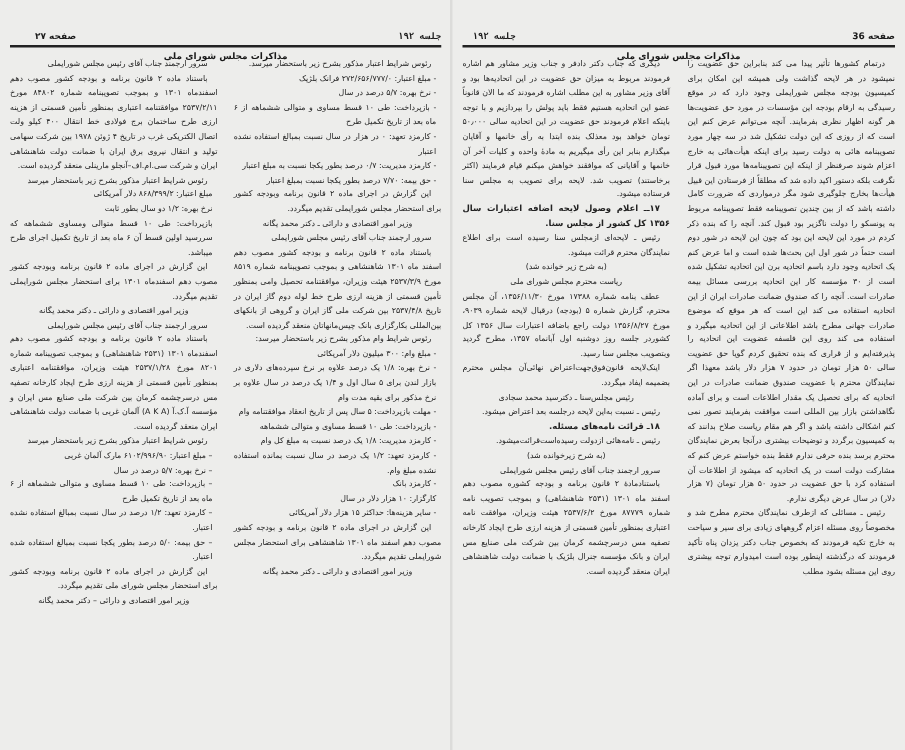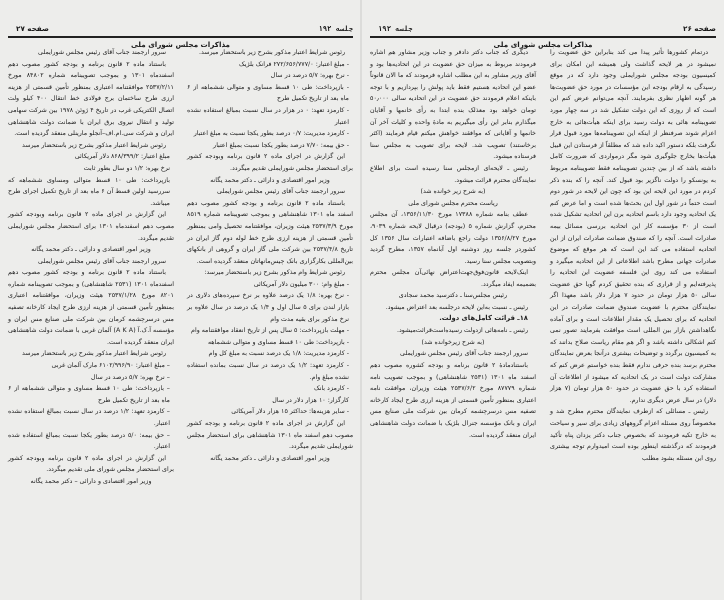--- a/index.html
+++ b/index.html
@@ -8,21 +8,21 @@
   .page{position:absolute;top:0;height:600px;background:#ededeb;overflow:hidden;}
   .page.left{left:0;width:361px;}
   .page.right{left:362px;width:362px;}
   .gutter{position:absolute;left:360px;top:0;width:3px;height:600px;background:#dcdcda;}
   .header{position:absolute;left:8px;right:8px;top:22px;height:14px;direction:rtl;font-size:7.2px;font-weight:bold;}
   .header .rule{position:absolute;left:0;right:0;top:14px;border-top:2px solid #222;}
   .header .h-session{position:absolute;top:2px;font-family:Liberation Mono, monospace;}
   .header .h-title{position:absolute;top:18px;left:0;right:0;text-align:center;}
   .header .h-page{position:absolute;top:2px;}
   .page.left .h-session{right:0;}
-  .page.left .h-page{left:8px;}
+  .page.left .h-page{left:20px;}
   .page.right .h-session{left:8px;}
   .page.right .h-page{right:0;}
   .col{position:absolute;top:46px;width:166px;direction:rtl;text-align:justify;font-size:6.3px;line-height:11.6px;color:#222;}
   .page .col.c1{right:8px;}
   .page .col.c2{left:8px;}
   .col p{margin:0 0 0 0;text-indent:8px;}
   .col p.center{text-align:center;text-indent:0;}
   .col p.bold{font-weight:bold;font-size:6.8px;}
   .col p.sign{text-align:center;text-indent:0;}
   .col p.item{text-indent:0;padding-right:4px;}
@@ -83,39 +83,40 @@
         <p class="item">– حق بیمه: ۵/۰ درصد بطور یکجا نسبت بمبالغ استفاده شده اعتبار.</p>
         <p class="">این گزارش در اجرای ماده ۲ قانون برنامه وبودجه کشور برای استحضار مجلس شورای ملی تقدیم میگردد.</p>
         <p class="sign">وزیر امور اقتصادی و دارائی – دکتر محمد یگانه</p>
       </div>
   </div>
 
   <div class="gutter"></div>
 
   <div class="page right">
     <div class="header">
-      <span class="h-page">صفحه ۲۶</span>
+      <span class="h-page">صفحه 36</span>
       <span class="h-title">مذاکرات مجلس شورای ملی</span>
       <span class="h-session">جلسه ۱۹۲</span>
       <div class="rule"></div>
     </div>
     <div class="col c1">
         <p class="">درتمام کشورها تأثیر پیدا می کند بنابراین حق عضویت را نمیشود در هر لایحه گذاشت ولی همیشه این امکان برای کمیسیون بودجه مجلس شورایملی وجود دارد که در موقع رسیدگی به ارقام بودجه این مؤسسات در مورد حق عضویت‌ها هر گونه اظهار نظری بفرمایند. آنچه می‌توانم عرض کنم این است که از روزی که این دولت تشکیل شد در سه چهار مورد تصویبنامه هائی به دولت رسید برای اینکه هیأت‌هائی به خارج اعزام شوند صرفنظر از اینکه این تصویبنامه‌ها مورد قبول قرار نگرفت بلکه دستور اکید داده شد که مطلقاً از فرستادن این قبیل هیأت‌ها بخارج جلوگیری شود مگر درمواردی که ضرورت کامل داشته باشد که از بین چندین تصویبنامه فقط تصویبنامه مربوط به یونسکو را دولت ناگزیر بود قبول کند. آنچه را که بنده ذکر کردم در مورد این لایحه این بود که چون این لایحه در شور دوم است حتماً در شور اول این بحث‌ها شده است و اما عرض کنم یک اتحادیه وجود دارد باسم اتحادیه برن این اتحادیه تشکیل شده است از ۳۰ مؤسسه کار این اتحادیه بررسی مسائل بیمه صادرات است. آنچه را که صندوق ضمانت صادرات ایران از این اتحادیه استفاده می کند این است که هر موقع که موضوع صادرات جهانی مطرح باشد اطلاعاتی از این اتحادیه میگیرد و استفاده می کند روی این فلسفه عضویت این اتحادیه را پذیرفته‌ایم و از قراری که بنده تحقیق کردم گویا حق عضویت سالی ۵۰ هزار تومان در حدود ۷ هزار دلار باشد معهذا اگر نمایندگان محترم با عضویت صندوق ضمانت صادرات در این اتحادیه که برای تحصیل یک مقدار اطلاعات است و برای آماده نگاهداشتن بازار بین المللی است موافقت بفرمایند تصور نمی کنم اشکالی داشته باشد و اگر هم مقام ریاست صلاح بدانند که به کمیسیون برگردد و توضیحات بیشتری درآنجا بعرض نمایندگان محترم برسد بنده حرفی ندارم فقط بنده خواستم عرض کنم که مشارکت دولت است در یک اتحادیه که میشود از اطلاعات آن استفاده کرد با حق عضویت در حدود ۵۰ هزار تومان (۷ هزار دلار) در سال عرض دیگری ندارم.</p>
         <p class="">رئیس ـ مسائلی که ازطرف نمایندگان محترم مطرح شد و مخصوصاً روی مسئله اعزام گروههای زیادی برای سیر و سیاحت به خارج تکیه فرمودند که بخصوص جناب دکتر یزدان پناه تأکید فرمودند که درگذشته اینطور بوده است امیدوارم توجه بیشتری روی این مسئله بشود مطلب</p>
       </div>
     <div class="col c2">
         <p class="">دیگری که جناب دکتر دادفر و جناب وزیر مشاور هم اشاره فرمودند مربوط به میزان حق عضویت در این اتحادیه‌ها بود و آقای وزیر مشاور به این مطلب اشاره فرمودند که ما الان قانوناً عضو این اتحادیه هستیم فقط باید پولش را بپردازیم و با توجه باینکه اعلام فرمودند حق عضویت در این اتحادیه سالی ۵۰٫۰۰۰ تومان خواهد بود معذلک بنده ابتدا به رأی خانمها و آقایان میگذارم بنابر این رأی میگیریم به مادهٔ واحده و کلیات آخر آن خانمها و آقایانی که موافقند خواهش میکنم قیام فرمایند (اکثر برخاستند) تصویب شد. لایحه برای تصویب به مجلس سنا فرستاده میشود.</p>
+        <p class="bold">۱۷ــ اعلام وصول لایحه اضافه اعتبارات سال ۱۳۵۶ کل کشور از مجلس سنا.</p>
         <p class="">رئیس ـ لایحه‌ای ازمجلس سنا رسیده است برای اطلاع نمایندگان محترم قرائت میشود.</p>
         <p class="center">(به شرح زیر خوانده شد)</p>
         <p class="center">ریاست محترم مجلس شورای ملی</p>
         <p class="">عطف بنامه شماره ۱۷۳۸۸ مورخ ۱۳۵۶/۱۱/۳۰، آن مجلس محترم، گزارش شماره ۵ (بودجه) درقبال لایحه شماره ۹۰۳۹، مورخ ۱۳۵۶/۸/۲۷ دولت راجع باضافه اعتبارات سال ۱۳۵۶ کل کشوردر جلسه روز دوشنبه اول آبانماه ۱۳۵۷، مطرح گردید وبتصویب مجلس سنا رسید.</p>
         <p class="">اینک‌لایحه قانون‌فوق‌جهت‌اعتراض نهائی‌آن مجلس محترم بضمیمه ایفاد میگردد.</p>
         <p class="sign">رئیس مجلس‌سنا ـ دکترسید محمد سجادی</p>
         <p class="">رئیس ـ نسبت به‌این لایحه درجلسه بعد اعتراض میشود.</p>
-        <p class="bold">۱۸ـ قرائت کامل‌های دولت.</p>
+        <p class="bold">۱۸ـ قرائت نامه‌های مسئله.</p>
         <p class="">رئیس ـ نامه‌هائی ازدولت رسیده‌است‌قرائت‌میشود.</p>
         <p class="center">(به شرح زیرخوانده شد)</p>
         <p class="">سرور ارجمند جناب آقای رئیس مجلس شورایملی</p>
         <p class="">باستنادمادهٔ ۲ قانون برنامه و بودجه کشوره مصوب دهم اسفند ماه ۱۳۰۱ (۲۵۳۱ شاهنشاهی) و بموجب تصویب نامه شماره ۸۷۷۷۹ مورخ ۲۵۳۷/۶/۲ هیئت وزیران، موافقت نامه اعتباری بمنظور تأمین قسمتی از هزینه ارزی طرح ایجاد کارخانه تصفیه مس درسرچشمه کرمان بین شرکت ملی صنایع مس ایران و بانک مؤسسه جنرال بلژیک با ضمانت دولت شاهنشاهی ایران منعقد گردیده است.</p>
       </div>
   </div>
 
 </div>
 
 </body></html>

